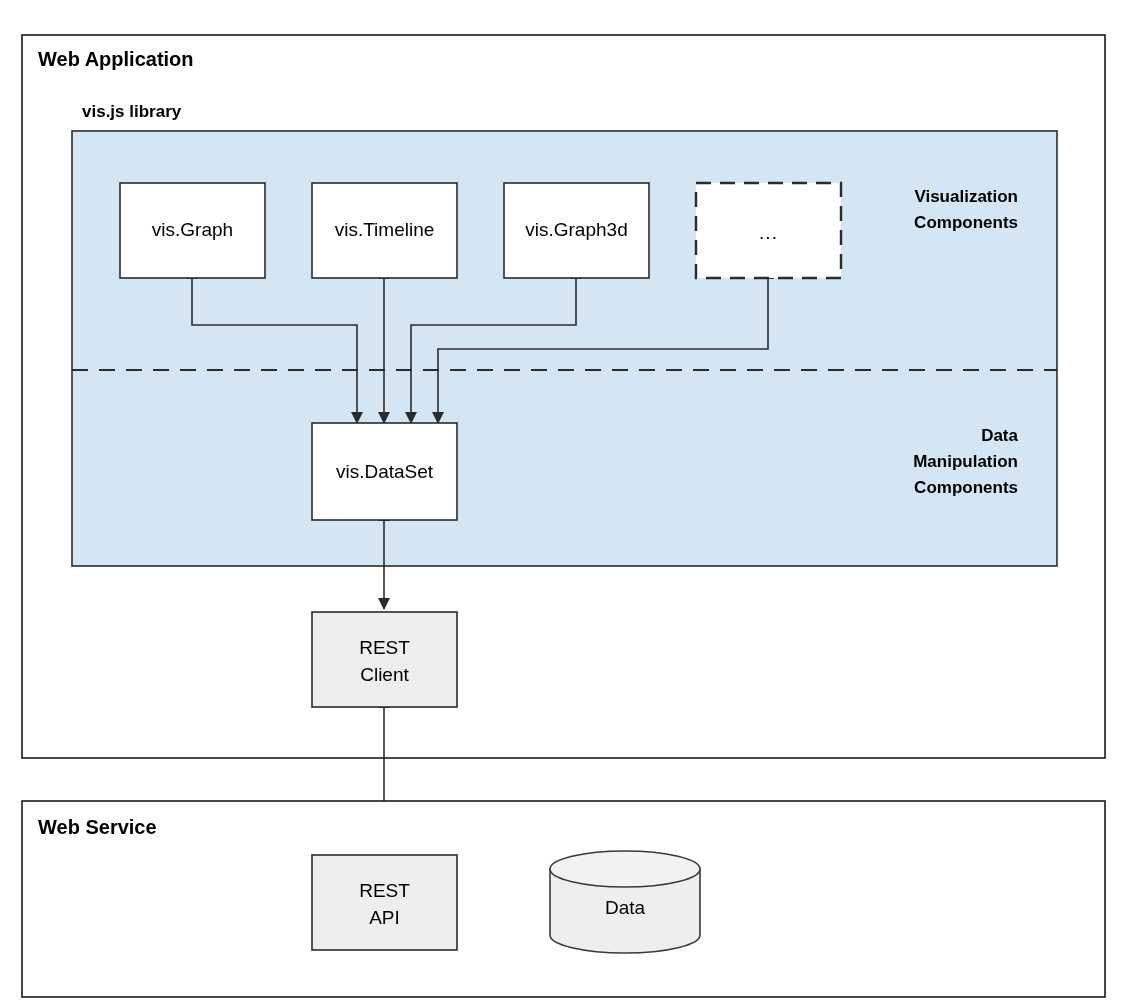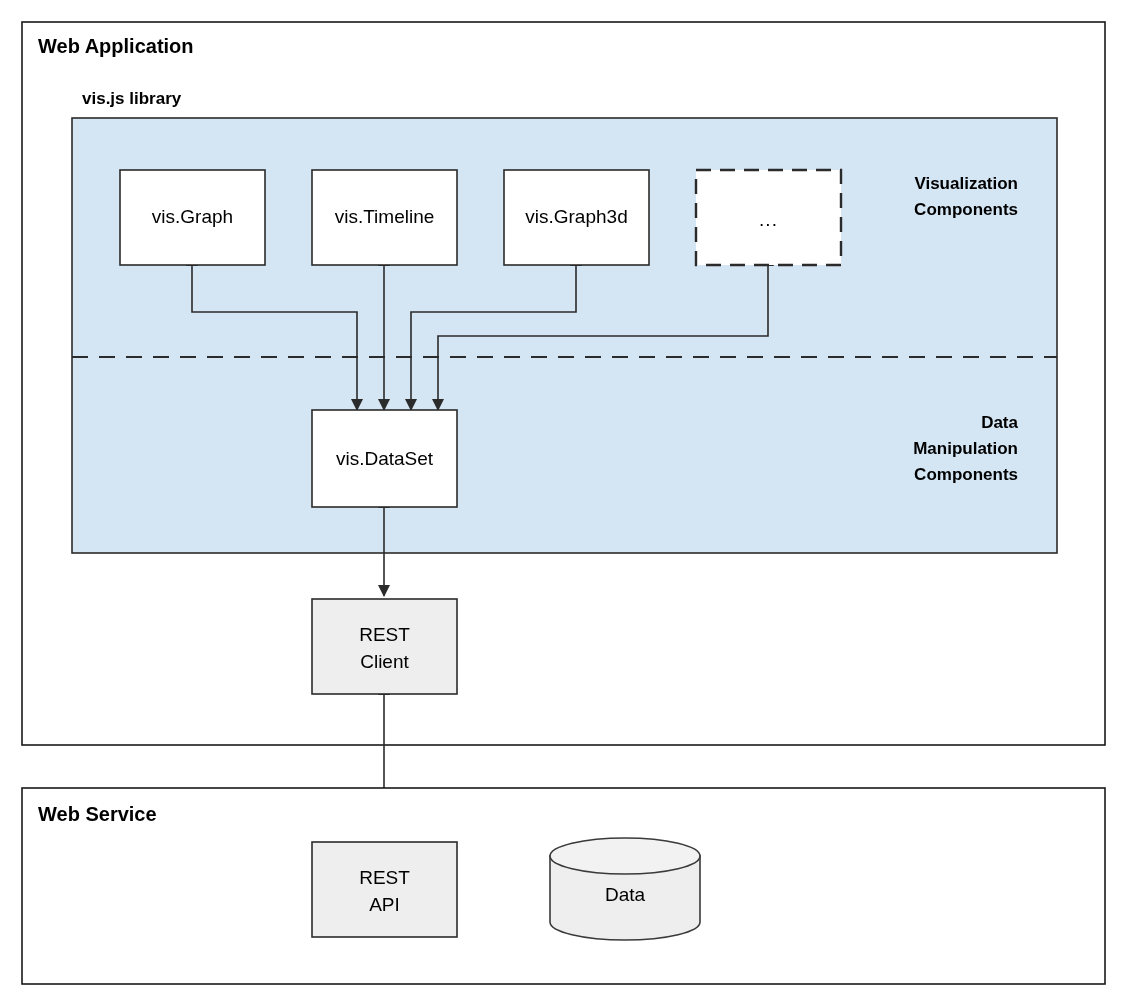--- a/index.html
+++ b/index.html
@@ -10,20 +10,21 @@
   body {
     width: 1128px;
     height: 1008px;
     font-family: "Liberation Sans", sans-serif;
     overflow: hidden;
   }
   #diagram-root {
     position: relative;
     width: 1128px;
     height: 828px;
+    margin-top: 13px;
   }
   svg.diagram {
     display: block;
     width: 1128px;
     height: 1008px;
   }
   .frame-rect {
     fill: #ffffff;
     stroke: #1a1a1a;
     stroke-width: 1.6;

